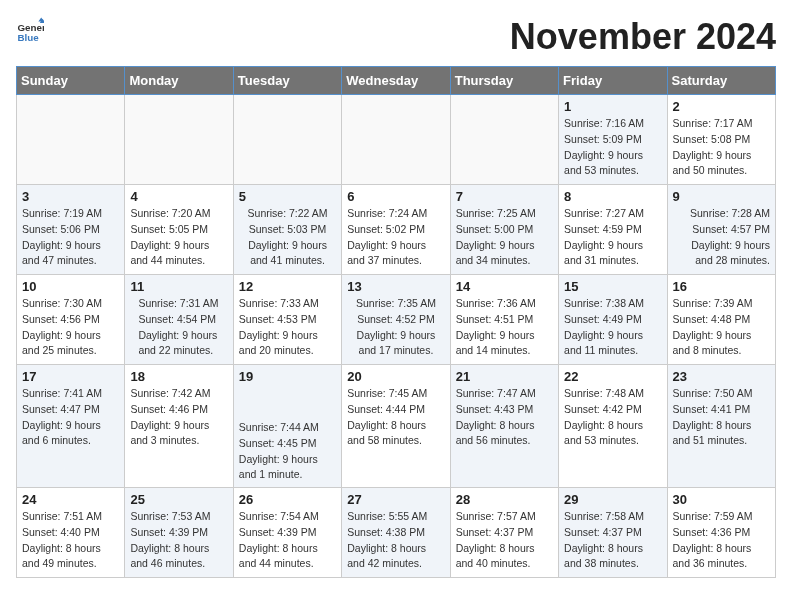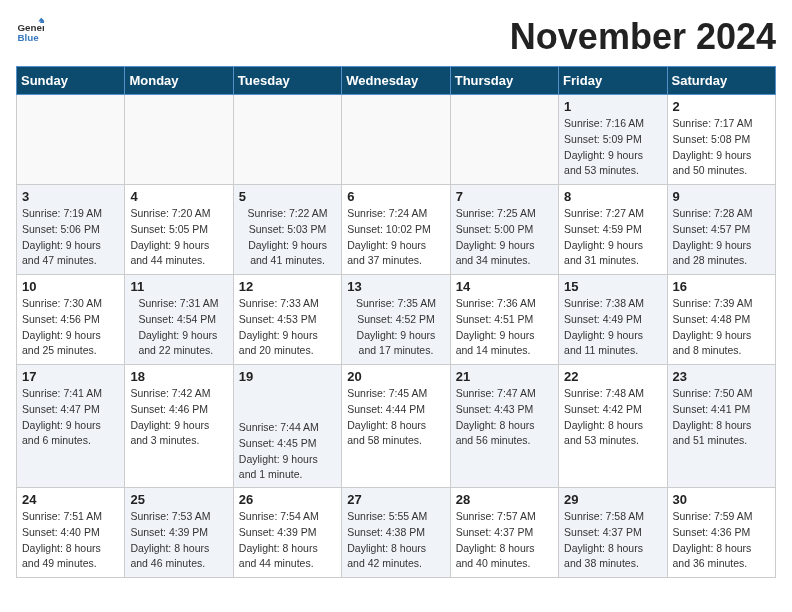--- a/index.html
+++ b/index.html
@@ -36,21 +36,21 @@
     .location-title {
       font-size: 16px;
       color: #555;
     }
     table {
       width: 100%;
       border-collapse: collapse;
       table-layout: fixed;
     }
     th {
-      background-color: #0c4a6e;
+      background-color: #737373;
       color: #fff;
       font-size: 13px;
       padding: 6px 4px;
       text-align: left;
       border: 1px solid #5590cc;
     }
     td {
       border: 1px solid #ccc;
       vertical-align: top;
       padding: 4px 5px;
@@ -142,38 +142,38 @@
         </td>
         <td class="shaded">
           <span class="day-number">5</span>
           <div class="day-info" style="white-space: pre-line; text-align: center;">Sunrise: 7:22 AM
 Sunset: 5:03 PM
 Daylight: 9 hours and 41 minutes.</div>
         </td>
         <td>
           <span class="day-number">6</span>
           <div class="day-info" style="white-space: pre-line;">Sunrise: 7:24 AM
-Sunset: 10:02 PM
+Sunset: 5:02 PM
 Daylight: 9 hours and 37 minutes.</div>
         </td>
         <td class="shaded">
           <span class="day-number">7</span>
           <div class="day-info" style="white-space: pre-line;">Sunrise: 7:25 AM
 Sunset: 5:00 PM
 Daylight: 9 hours and 34 minutes.</div>
         </td>
         <td>
           <span class="day-number">8</span>
           <div class="day-info" style="white-space: pre-line;">Sunrise: 7:27 AM
 Sunset: 4:59 PM
 Daylight: 9 hours and 31 minutes.</div>
         </td>
         <td class="shaded">
           <span class="day-number">9</span>
-          <div class="day-info" style="white-space: pre-line;">Sunrise: 7:28 AM
+          <div class="day-info" style="white-space: pre-line; text-align: right;">Sunrise: 7:28 AM
 Sunset: 4:57 PM
 Daylight: 9 hours and 28 minutes.</div>
         </td>
       </tr>
       <tr>
         <td>
           <span class="day-number">10</span>
           <div class="day-info" style="white-space: pre-line;">Sunrise: 7:30 AM
 Sunset: 4:56 PM
 Daylight: 9 hours and 25 minutes.</div>

